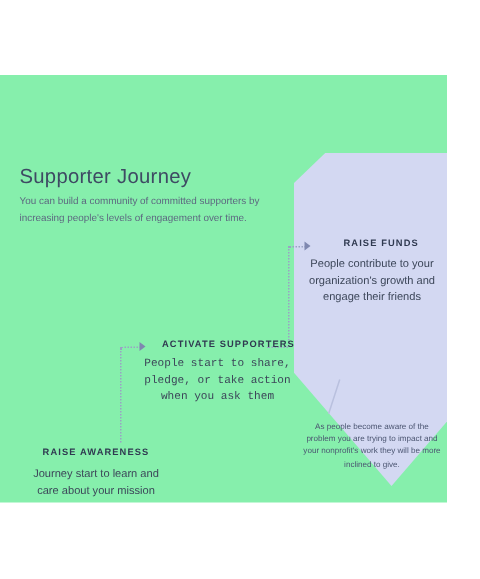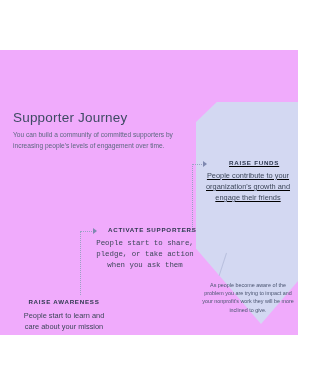--- a/index.html
+++ b/index.html
@@ -15,21 +15,21 @@
     overflow: hidden;
     font-family: "Liberation Sans", sans-serif;
   }
   
   .slide {
     position: absolute;
     left: 0;
     top: 50px;
     width: 298px;
     height: 285px;
-    background: #f0abfc;
+    background: #86efac;
     overflow: hidden;
   }
 
   
   .hex {
     position: absolute;
     left: 196px;
     top: 52px;
     width: 130px;
     height: 222px;
@@ -84,21 +84,21 @@
     font-weight: 700;
     white-space: nowrap;
   }
   .stage-body {
     font-size: 7.4px;
     line-height: 11px;
     color: #3c4659;
   }
 
   
-  #stage-funds { left: 200px; top: 109px; width: 96px; text-align: center; text-decoration: underline; }
+  #stage-funds { left: 200px; top: 109px; width: 96px; text-align: center; }
   #stage-funds .stage-label { text-align: left; padding-left: 29px; }
   #stage-funds .stage-body { margin-top: 4px; }
 
   
   #stage-activate { left: 96px; top: 176px; width: 98px; text-align: center; }
   #stage-activate .stage-label { text-align: left; padding-left: 12px; }
   #stage-activate .stage-body { margin-top: 5px; font-family: Liberation Mono, monospace; }
 
   
   #stage-awareness { left: 16px; top: 248px; width: 96px; text-align: center; }
@@ -154,20 +154,20 @@
       <div class="stage-body">People contribute to your organization's growth and engage their friends</div>
     </div>
 
     <div class="stage" id="stage-activate">
       <div class="stage-label">ACTIVATE SUPPORTERS</div>
       <div class="stage-body">People start to share, pledge, or take action when you ask them</div>
     </div>
 
     <div class="stage" id="stage-awareness">
       <div class="stage-label">RAISE AWARENESS</div>
-      <div class="stage-body">People start to learn and care about your mission</div>
+      <div class="stage-body">Journey start to learn and care about your mission</div>
     </div>
 
     <div class="caption-tick"></div>
     <div class="hex-caption">As people become aware of the problem you are trying to impact and your nonprofit's work they will be more inclined to give.</div>
 
   </div>
 </div>
 
 </body></html>

